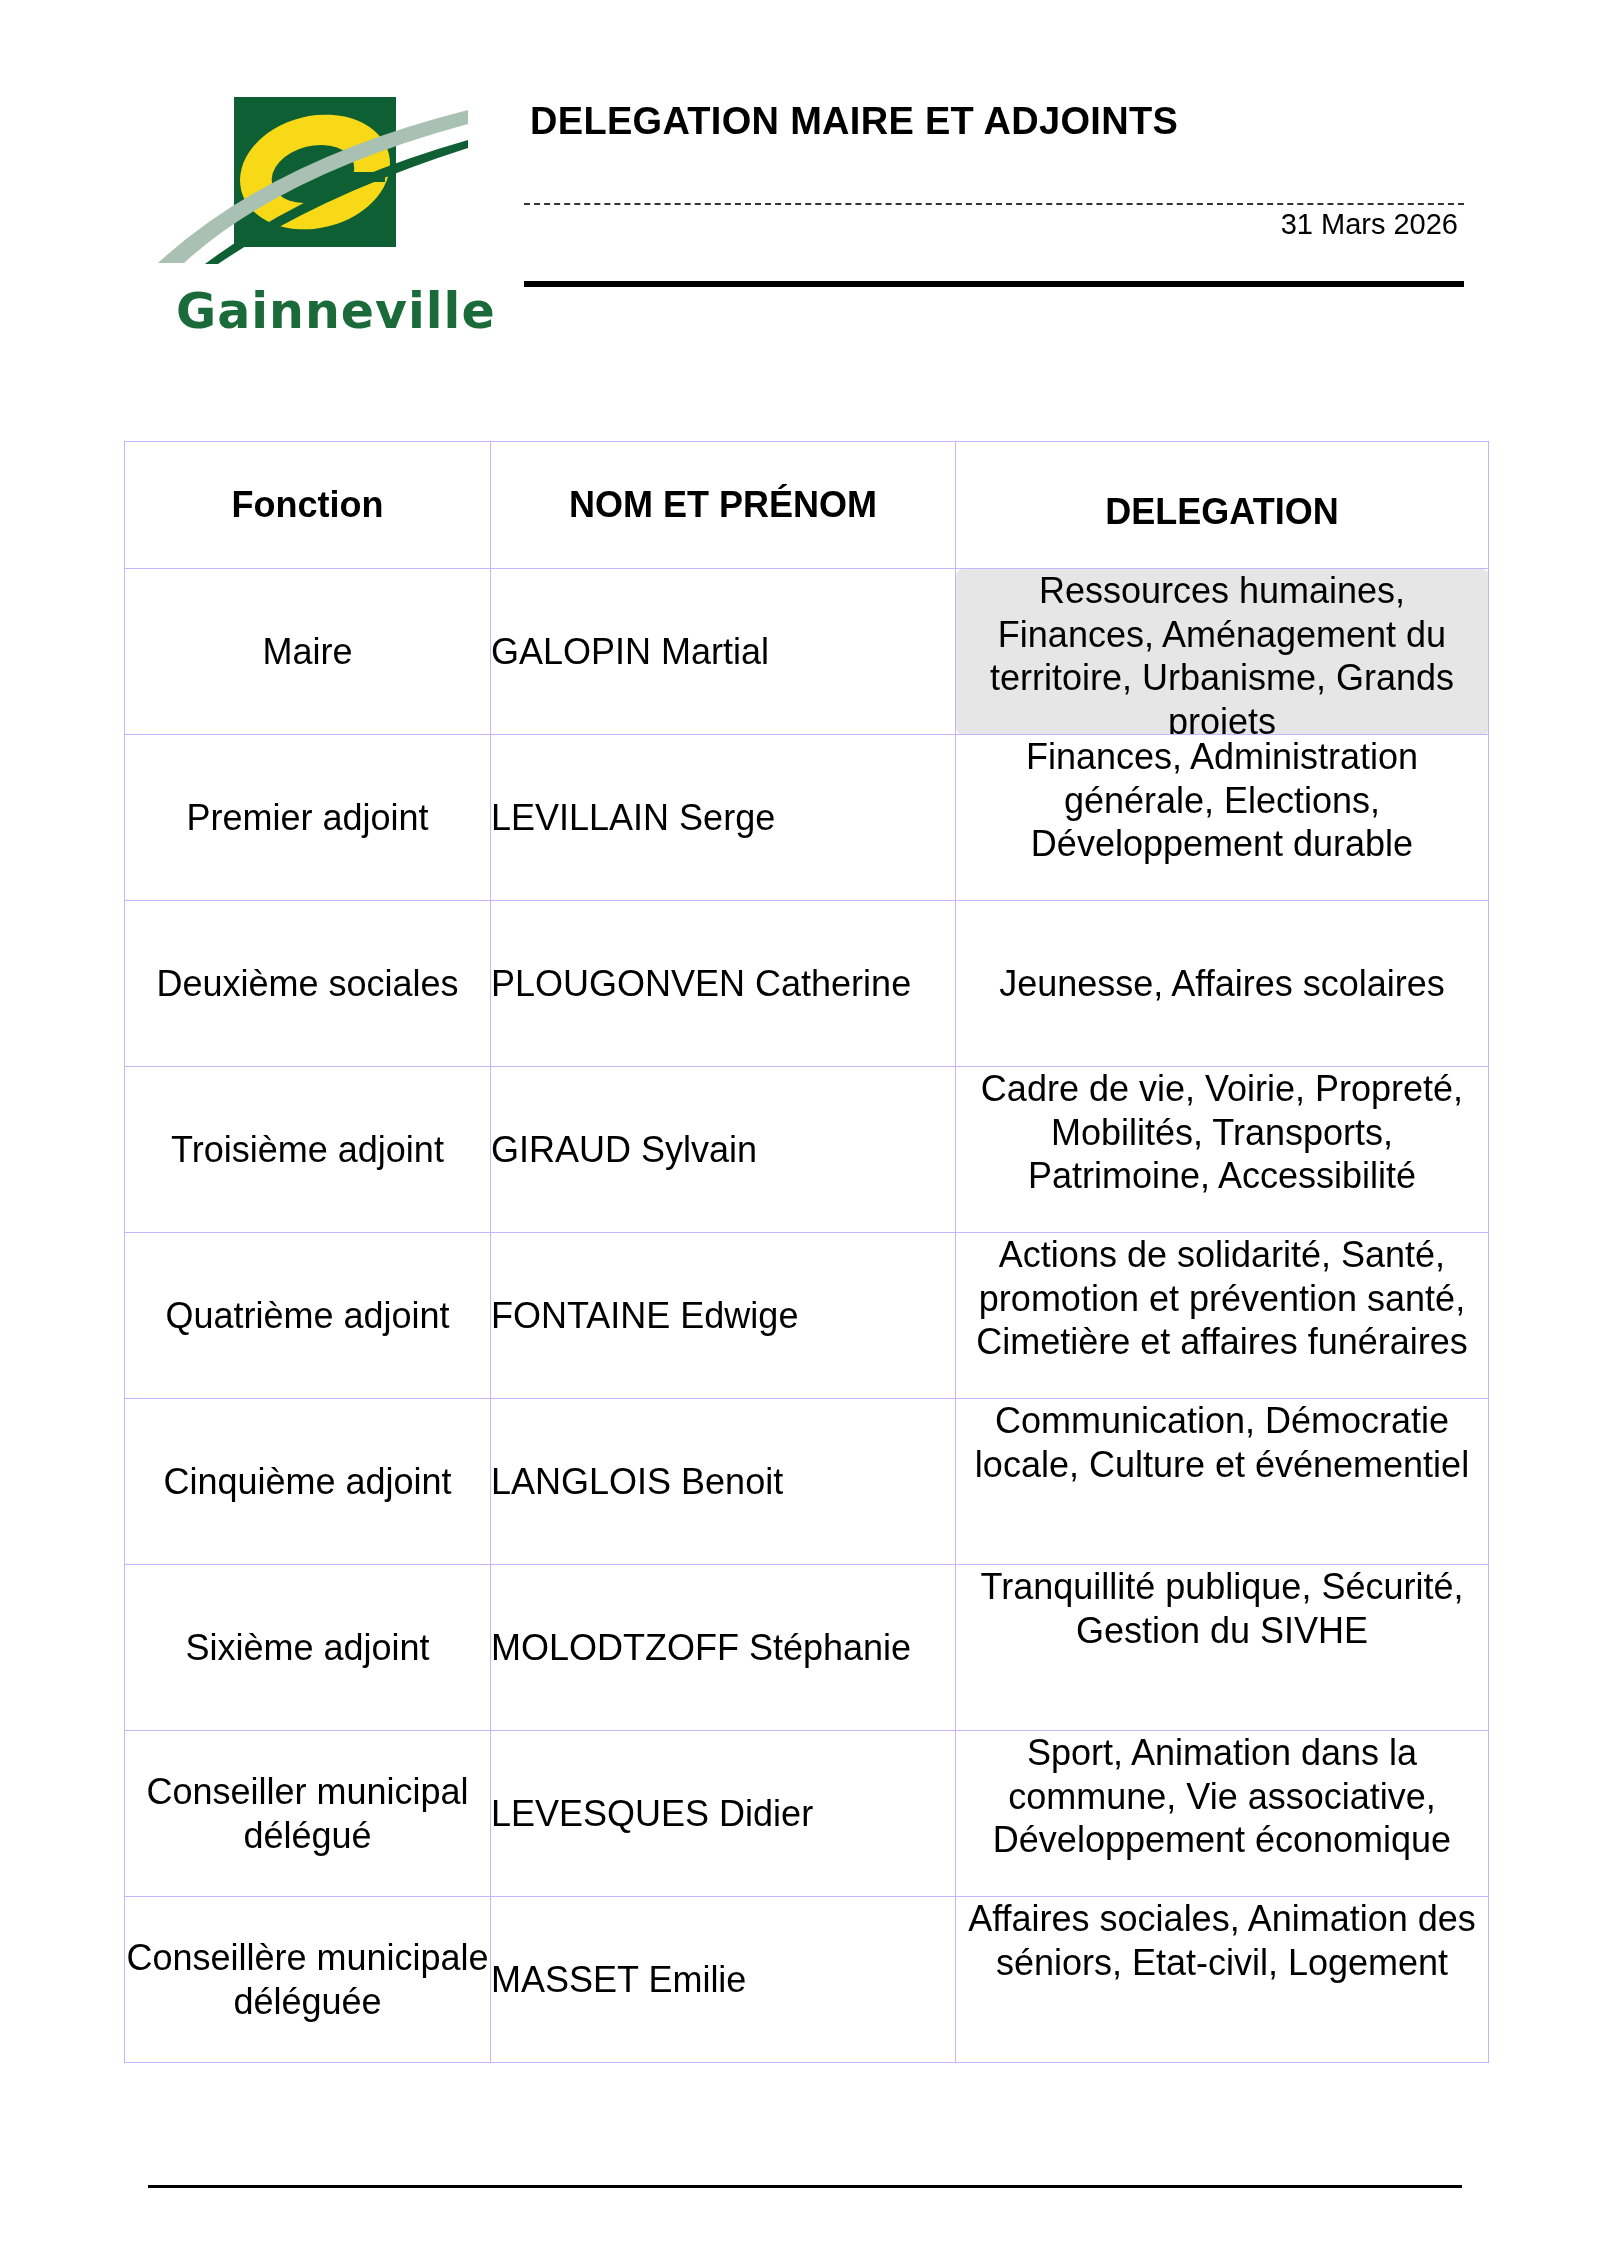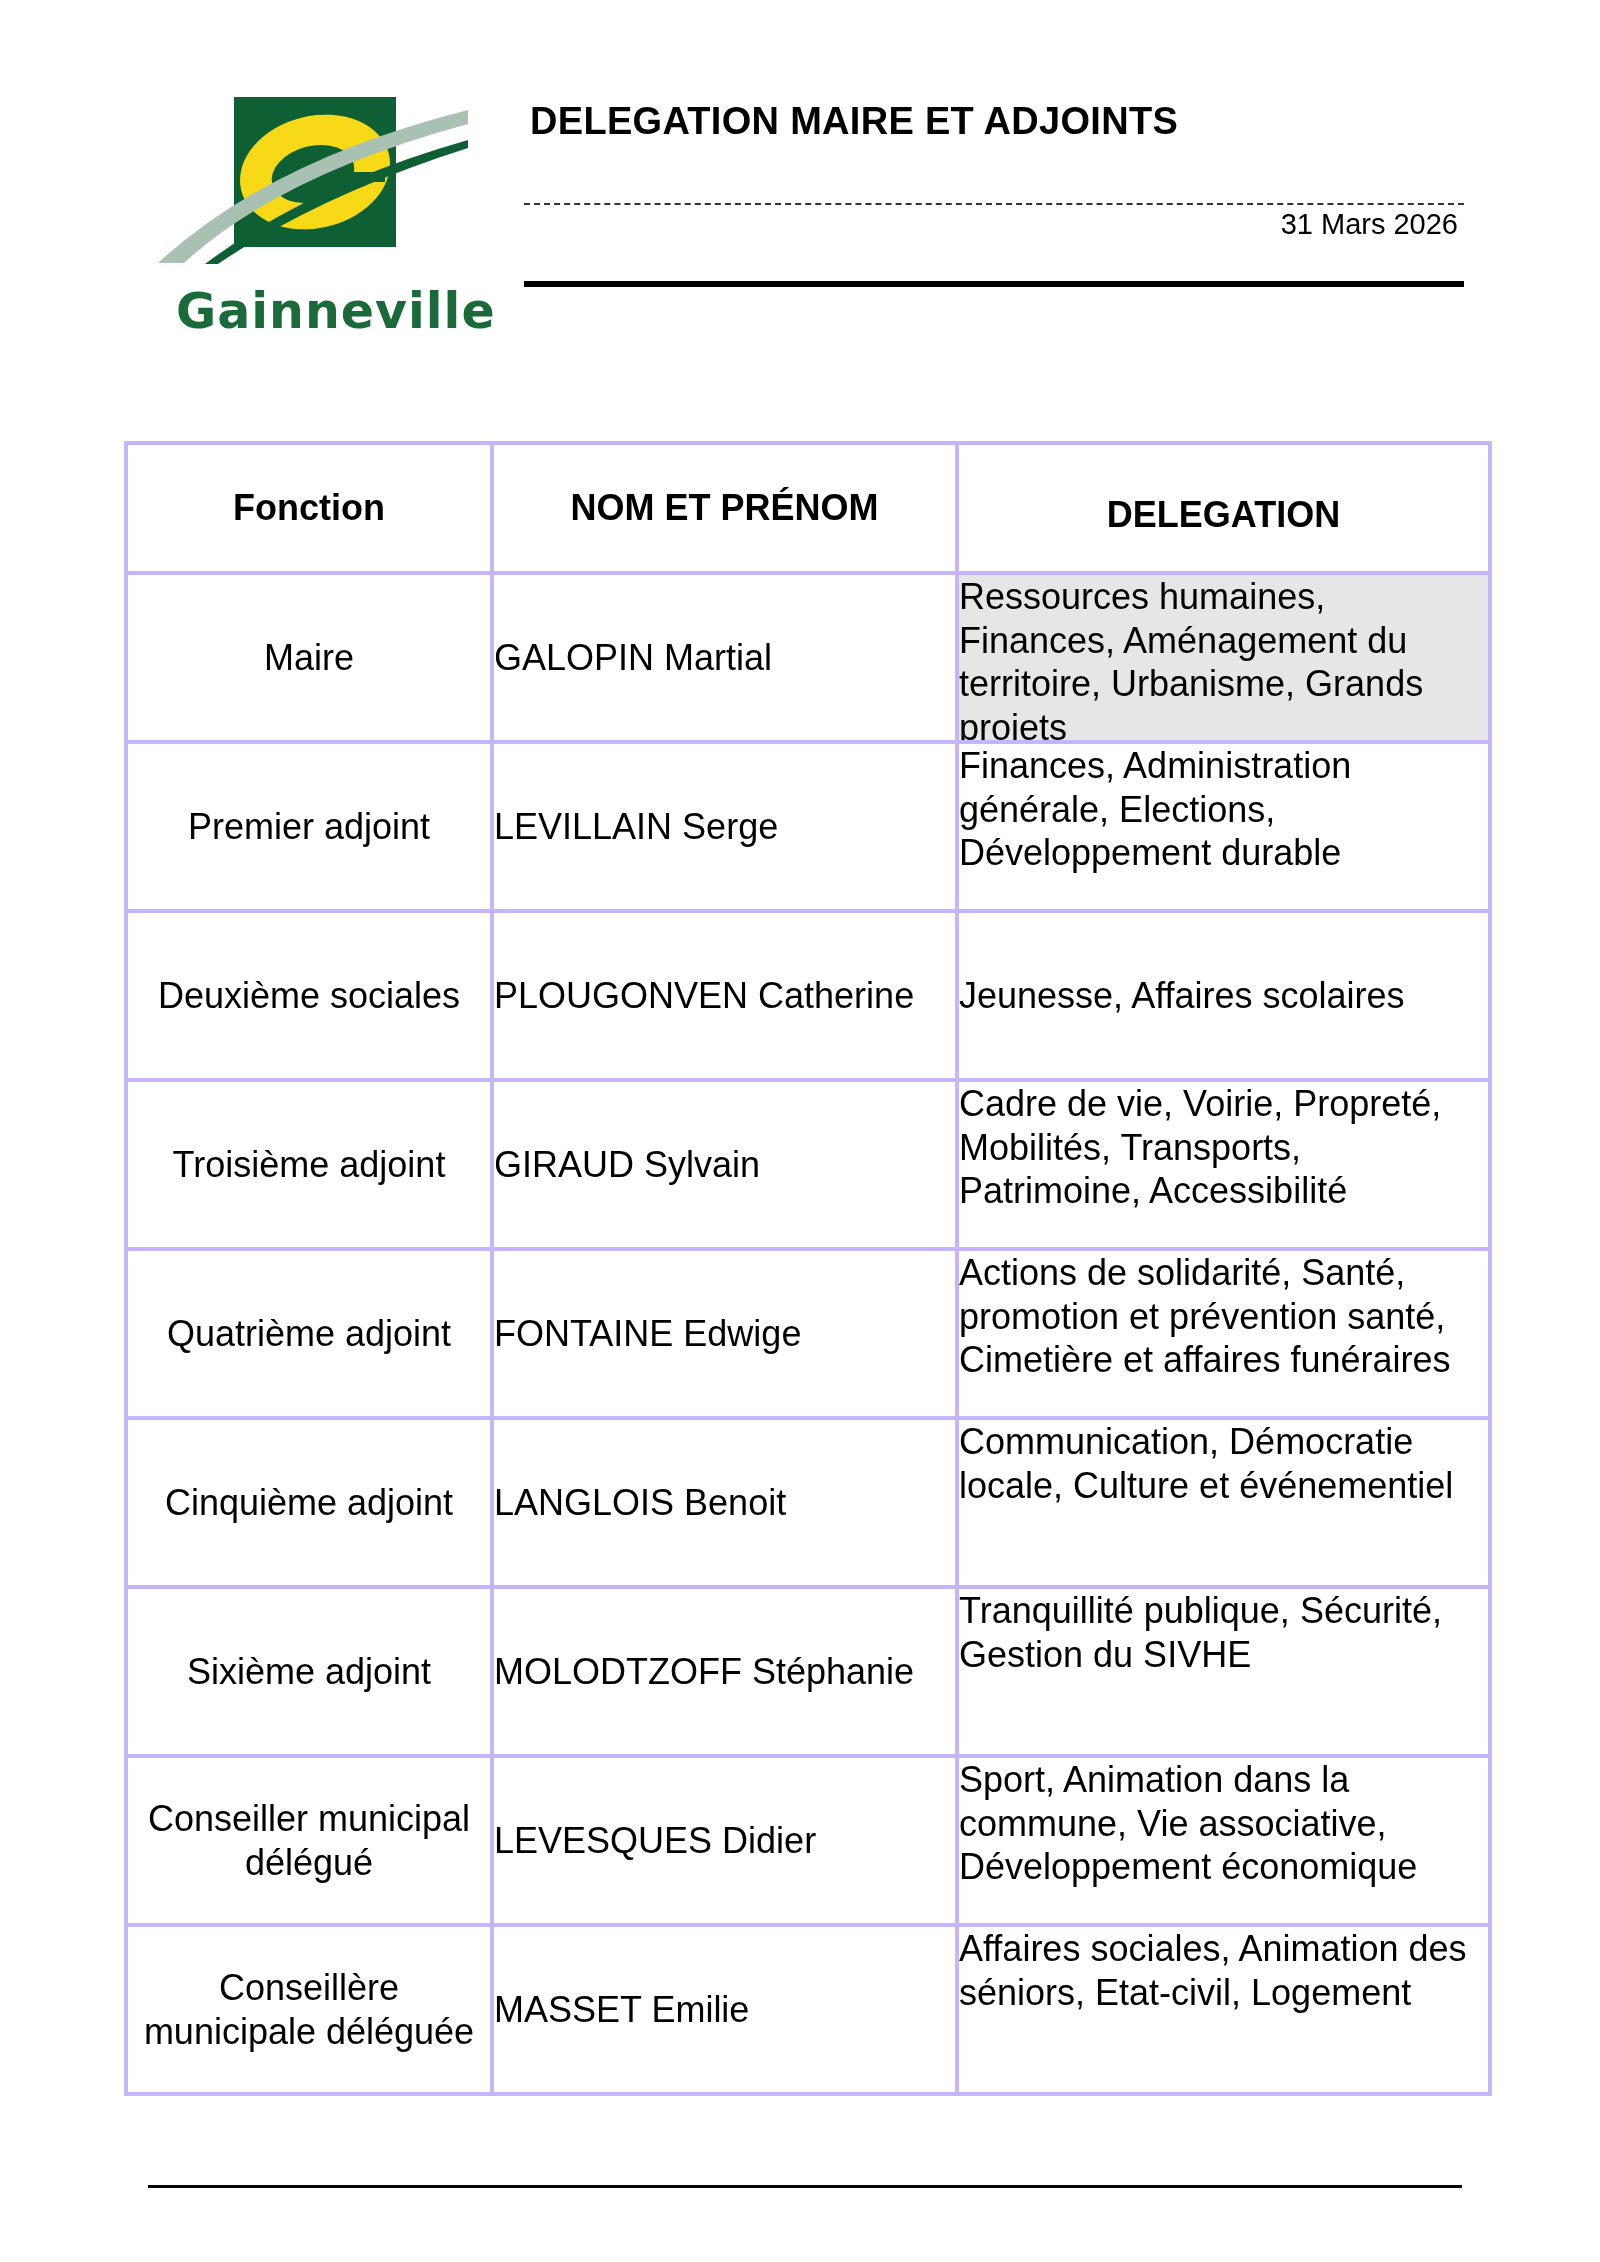--- a/index.html
+++ b/index.html
@@ -11,27 +11,27 @@
                font-family: "DejaVu Sans", sans-serif; font-weight: bold; font-size: 49px;
                color: #1a6a3a; letter-spacing: 1px; line-height: 48px; }
   .title { position: absolute; left: 530px; top: 96px; font-size: 38px; font-weight: bold;
            letter-spacing: 0.3px; line-height: 50px; white-space: nowrap; }
   .dash-line { position: absolute; left: 524px; top: 203px; width: 940px; height: 0;
                border-top: 2px dashed #333; }
   .date { position: absolute; right: 142px; top: 206px; font-size: 29px; line-height: 36px; white-space: nowrap; margin-left: 35px; }
   .thick-line { position: absolute; left: 524px; top: 281px; width: 940px; height: 6px; background: #000; }
   table.deleg { position: absolute; left: 124px; top: 441px; width: 1364px;
                 border-collapse: collapse; table-layout: fixed; }
-  table.deleg th, table.deleg td { border: 4px solid #c4b5fd; padding: 0; overflow: hidden; }
+  table.deleg th, table.deleg td { border: 1px solid #c4b5fd; padding: 0; overflow: hidden; }
   table.deleg th { height: 112px; font-size: 36px; font-weight: bold; text-align: center; vertical-align: middle; }
   table.deleg th.col3 { padding-top: 14px; }
   table.deleg td { height: 165px; font-size: 36px; line-height: 43.5px; }
   td.fonction { text-align: center; vertical-align: middle; padding: 0 6px; border-radius: 9px; }
   td.nom { text-align: left; vertical-align: middle; padding-left: 8px; white-space: nowrap; border-radius: 24px; }
-  td.deleg-cell { text-align: left; vertical-align: top; padding-left: 2px; padding-right: 4px; }
+  td.deleg-cell { text-align: center; vertical-align: top; padding-left: 2px; padding-right: 4px; border-radius: 7px; }
   td.deleg-cell .inner { max-height: 165px; overflow: hidden; }
   td.deleg-cell.highlight { background: #e6e6e6; }
   td.deleg-cell.single { vertical-align: middle; }
   .footer-line { position: absolute; left: 148px; top: 2185px; width: 1314px; height: 3px; background: #000; }
 </style>
 </head>
 <body>
 
 <div class="logo">
   <svg width="340" height="200" viewBox="0 0 340 200">

